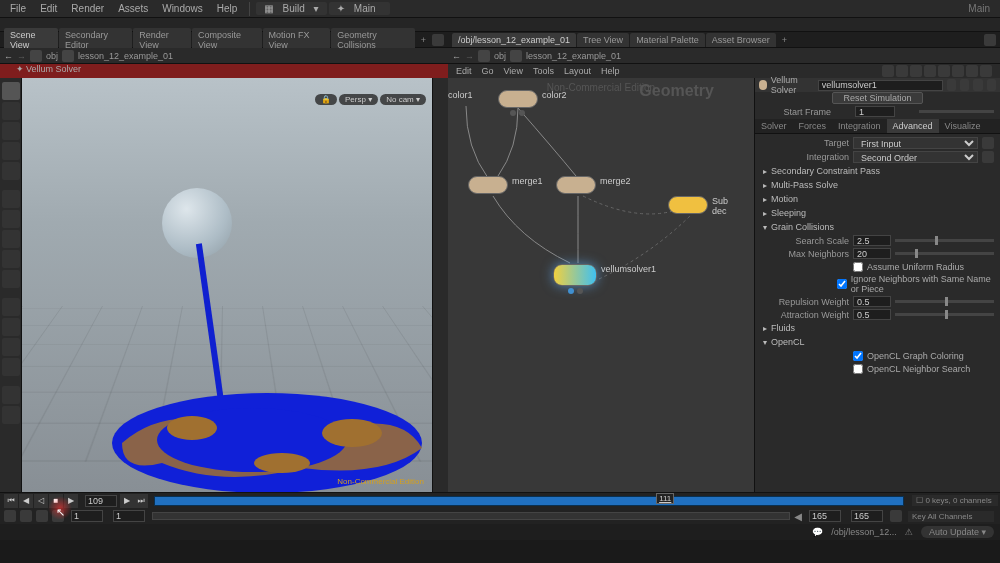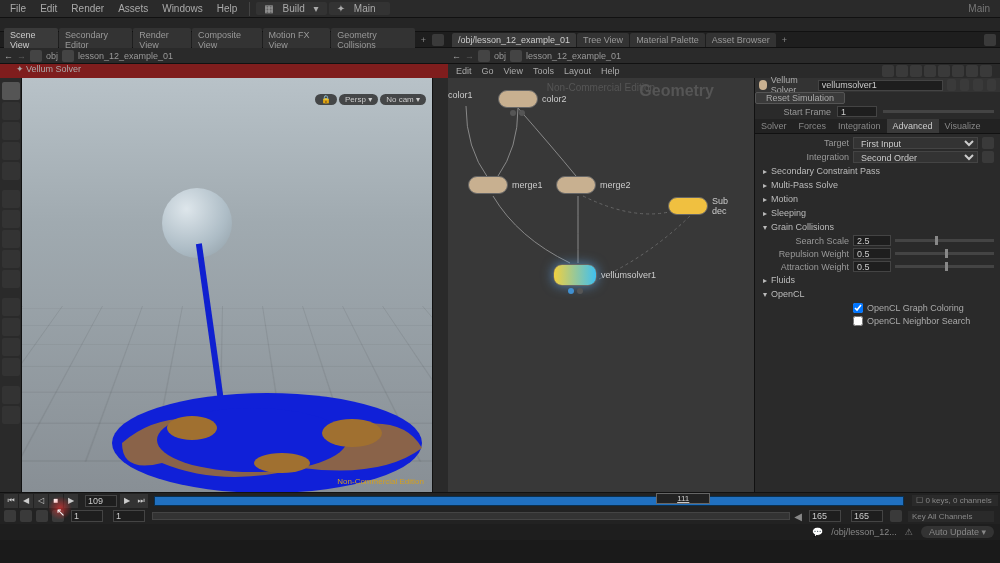--- a/index.html
+++ b/index.html
@@ -53,38 +53,38 @@
 .stream { position: absolute; left: 185px; top: 165px; width: 6px; height: 160px; background: #1020d0; transform: rotate(-8deg); }
 .puddle { position: absolute; left: 80px; top: 300px; width: 330px; height: 120px; }
 .puddle svg { width: 100%; height: 100%; }
 .watermark { position: absolute; right: 8px; bottom: 6px; color: #d4a020; font-size: 8px; }
 
 
 .nodegraph { flex: 1; position: relative; background: #383838; overflow: hidden; }
 .ng-title { position: absolute; left: 50%; top: 4px; transform: translateX(-50%); color: #555; font-size: 10px; }
 .ng-geom { position: absolute; right: 40px; top: 4px; color: #555; font-size: 16px; font-weight: bold; }
 .ng-watermark { position: absolute; left: 50%; bottom: 6px; transform: translateX(-50%); color: #555; font-size: 10px; text-align: center; line-height: 1.2; }
-.node { position: absolute; display: flex; align-items: center; gap: 4px; }
+.node { position: absolute; display: flex; align-items: flex-start; gap: 4px; }
 .node-body { width: 40px; height: 18px; border-radius: 9px; background: #c8b090; border: 1px solid #666; position: relative; }
 .node-body.solver { background: linear-gradient(90deg, #f0d040, #40c0f0); box-shadow: 0 0 12px rgba(100,180,255,0.6); width: 44px; height: 22px; }
 .node-body.decon { background: #f0c040; }
 .node-label { color: #ccc; font-size: 9px; white-space: nowrap; }
 .node-flags { display: flex; gap: 3px; margin-left: 2px; }
 .flag { width: 6px; height: 6px; border-radius: 50%; background: #555; }
 .flag.disp { background: #4090d0; }
 .wire { position: absolute; pointer-events: none; }
 
 
 .param-panel { width: 246px; background: #2a2a2a; border-left: 1px solid #111; display: flex; flex-direction: column; font-size: 9px; }
 .param-header { height: 14px; background: #333; display: flex; align-items: center; padding: 0 4px; gap: 4px; }
 .param-header .node-icon { width: 10px; height: 10px; background: #c8b090; border-radius: 5px; }
 .param-header input { flex: 1; background: #1e1e1e; border: 1px solid #444; color: #ccc; padding: 0 3px; font-size: 9px; height: 11px; }
 .param-toolbar { height: 12px; display: flex; align-items: center; padding: 0 4px; gap: 4px; }
 .sim-btn { background: #3a3a3a; border: 1px solid #555; color: #aaa; padding: 0 10px; font-size: 9px; border-radius: 2px; }
-.sf-row { display: flex; align-items: center; padding: 2px 6px; gap: 6px; }
+.sf-row { display: flex; align-items: center; padding: 2px 6px; gap: 24px; }
 .sf-row label { width: 70px; text-align: right; color: #999; }
 .sf-row input { width: 40px; background: #1e1e1e; border: 1px solid #444; color: #ccc; padding: 0 3px; font-size: 9px; height: 11px; }
 .sf-row .slider { flex: 1; height: 3px; background: #444; position: relative; }
 .param-tabs { display: flex; background: #222; border-bottom: 1px solid #111; }
 .param-tab { padding: 2px 6px; color: #888; font-size: 9px; }
 .param-tab.active { background: #3a3a3a; color: #ccc; }
 .param-body { flex: 1; overflow: auto; padding: 2px 4px; }
 .prow { display: flex; align-items: center; padding: 1px 2px; gap: 4px; min-height: 13px; }
 .prow label { width: 88px; text-align: right; color: #999; }
 .prow input[type=text] { width: 38px; background: #1e1e1e; border: 1px solid #444; color: #ccc; padding: 0 3px; font-size: 9px; height: 11px; }
@@ -98,21 +98,21 @@
 
 .timeline { height: 32px; background: #222; border-top: 1px solid #111; display: flex; flex-direction: column; }
 .tl-top { height: 16px; display: flex; align-items: center; }
 .play-ctrls { display: flex; gap: 1px; padding: 0 4px; position: relative; }
 .play-btn { width: 14px; height: 14px; background: #333; display: flex; align-items: center; justify-content: center; font-size: 8px; color: #ccc; }
 .play-btn.play { color: #fff; }
 .cursor-glow { position: absolute; left: 48px; top: 2px; width: 24px; height: 24px; border-radius: 50%; background: radial-gradient(circle, rgba(255,50,50,0.6), transparent 70%); pointer-events: none; }
 .cursor-arrow { position: absolute; left: 56px; top: 12px; font-size: 11px; color: #fff; pointer-events: none; z-index: 10;}
 .frame-input { width: 32px; background: #1e1e1e; border: 1px solid #444; color: #ccc; font-size: 9px; padding: 0 2px; height: 12px; margin: 0 3px; }
 .tl-track { flex: 1; height: 10px; background: #2070c0; margin: 0 6px; position: relative; border: 1px solid #0a3050; }
-.tl-marker { position: absolute; top: -4px; background: #222; color: #ccc; font-size: 8px; padding: 0 20px; border: 1px solid #666; text-decoration: underline; }
+.tl-marker { position: absolute; top: -4px; background: #222; color: #ccc; font-size: 8px; padding: 0 2px; border: 1px solid #666; text-decoration: underline; }
 .tl-bot { height: 16px; display: flex; align-items: center; padding: 0 4px; gap: 4px; }
 .tl-range { flex: 1; height: 8px; background: #333; border: 1px solid #444; }
 
 
 .tl-right { width: 90px; display: flex; flex-direction: column; font-size: 8px; padding: 2px; gap: 1px; }
 .tl-chan { background: #2a2a2a; padding: 1px 4px; color: #888; }
 
 
 .statusbar { height: 16px; background: #1e1e1e; display: flex; align-items: center; justify-content: flex-end; padding: 0 6px; gap: 8px; font-size: 9px; color: #888; }
 .auto-update { background: #333; padding: 1px 8px; border-radius: 6px; }
@@ -311,21 +311,21 @@
       <div class="param-panel">
         <div class="param-header">
           <div class="node-icon"></div>
           <span>Vellum Solver</span>
           <input type="text" value="vellumsolver1" style="">
           <div class="icon-btn"></div>
           <div class="icon-btn"></div>
           <div class="icon-btn"></div>
           <div class="icon-btn"></div>
         </div>
-        <div class="param-toolbar" style="padding:2px 0;">
+        <div class="param-toolbar" style="justify-content:center; padding:2px 0;">
           <button class="sim-btn">Reset Simulation</button>
         </div>
         <div class="sf-row">
           <label>Start Frame</label>
           <input type="text" value="1" style="">
           <div class="slider"></div>
         </div>
         <div class="param-tabs">
           <div class="param-tab">Solver</div>
           <div class="param-tab">Forces</div>
@@ -364,20 +364,37 @@
               <span class="tri">▾</span>
               <span>Grain Collisions</span>
             </div>
 
           <div class="prow">
             <label>Search Scale</label>
             <input type="text" value="2.5" style="">
             <div class="pslider">
                 <div class="thumb" style="left:40%"></div>
               </div>
+          </div>
+          <div class="prow">
+            <label>Max Neighbors</label>
+            <input type="text" value="20" style="">
+            <div class="pslider">
+                <div class="thumb" style="left:20%"></div>
+              </div>
+          </div>
+          <div class="prow">
+            <label></label>
+            <input type="checkbox" class="chk" style="">
+            <span>Assume Uniform Radius</span>
+          </div>
+          <div class="prow">
+            <label></label>
+            <input type="checkbox" class="chk" checked="" style="">
+            <span>Ignore Neighbors with Same Name or Piece</span>
           </div>
           <div class="prow">
             <label>Repulsion Weight</label>
             <input type="text" value="0.5" style="">
             <div class="pslider">
                 <div class="thumb" style="left:50%"></div>
               </div>
           </div>
           <div class="prow">
             <label>Attraction Weight</label>

